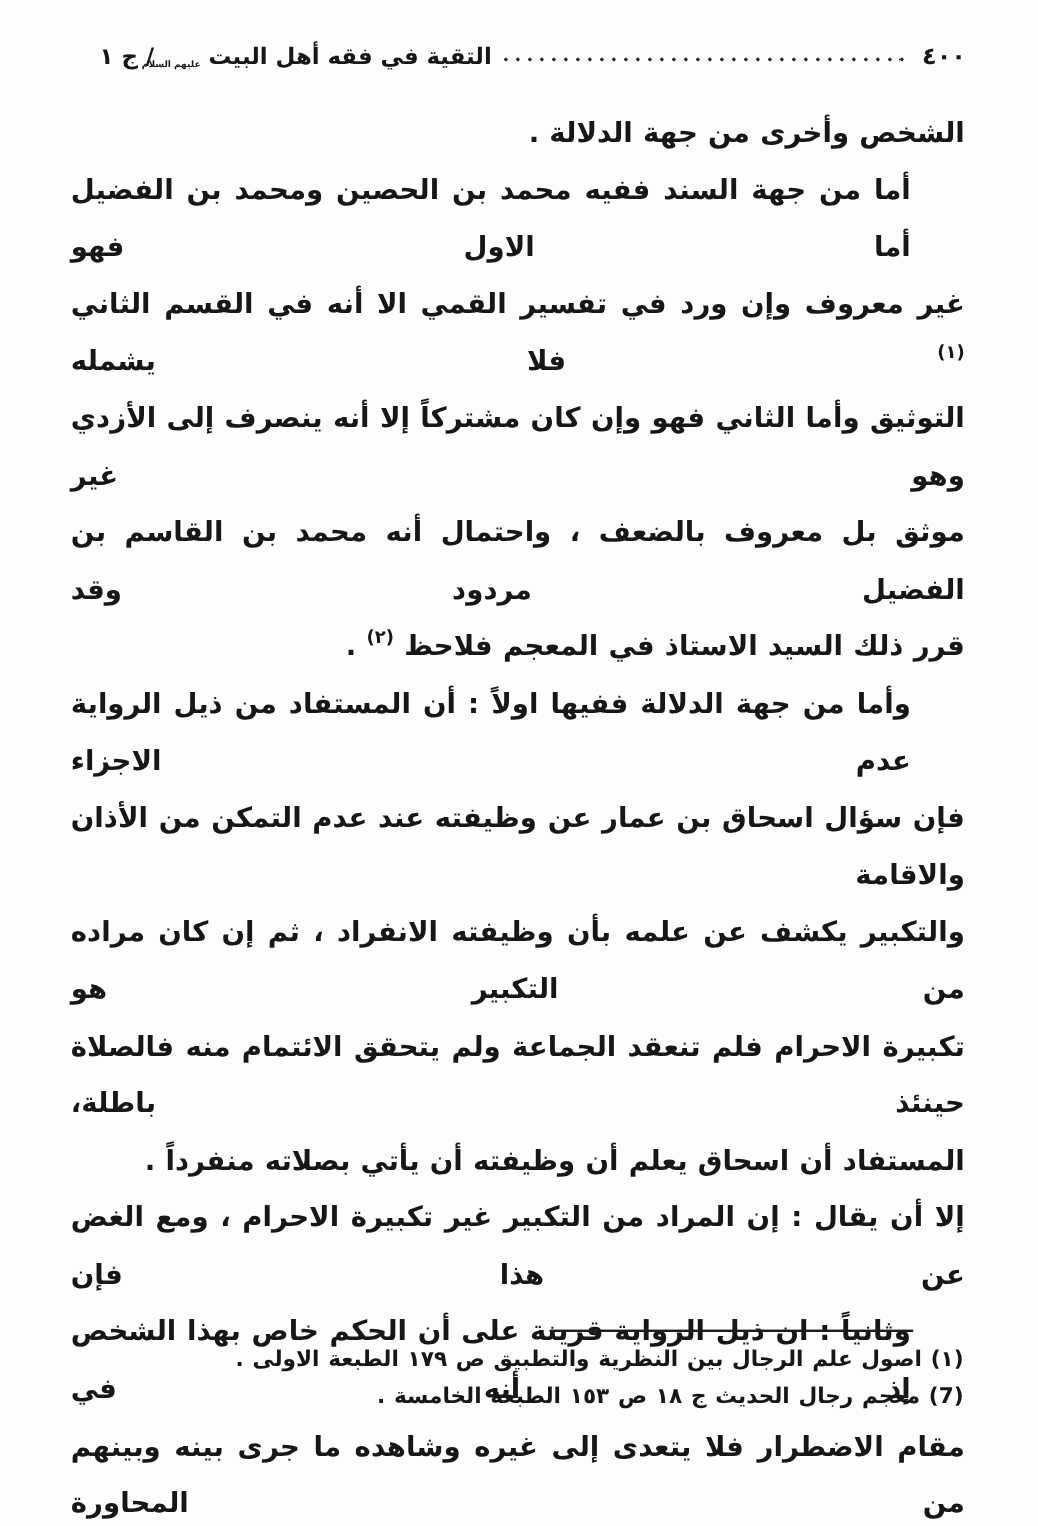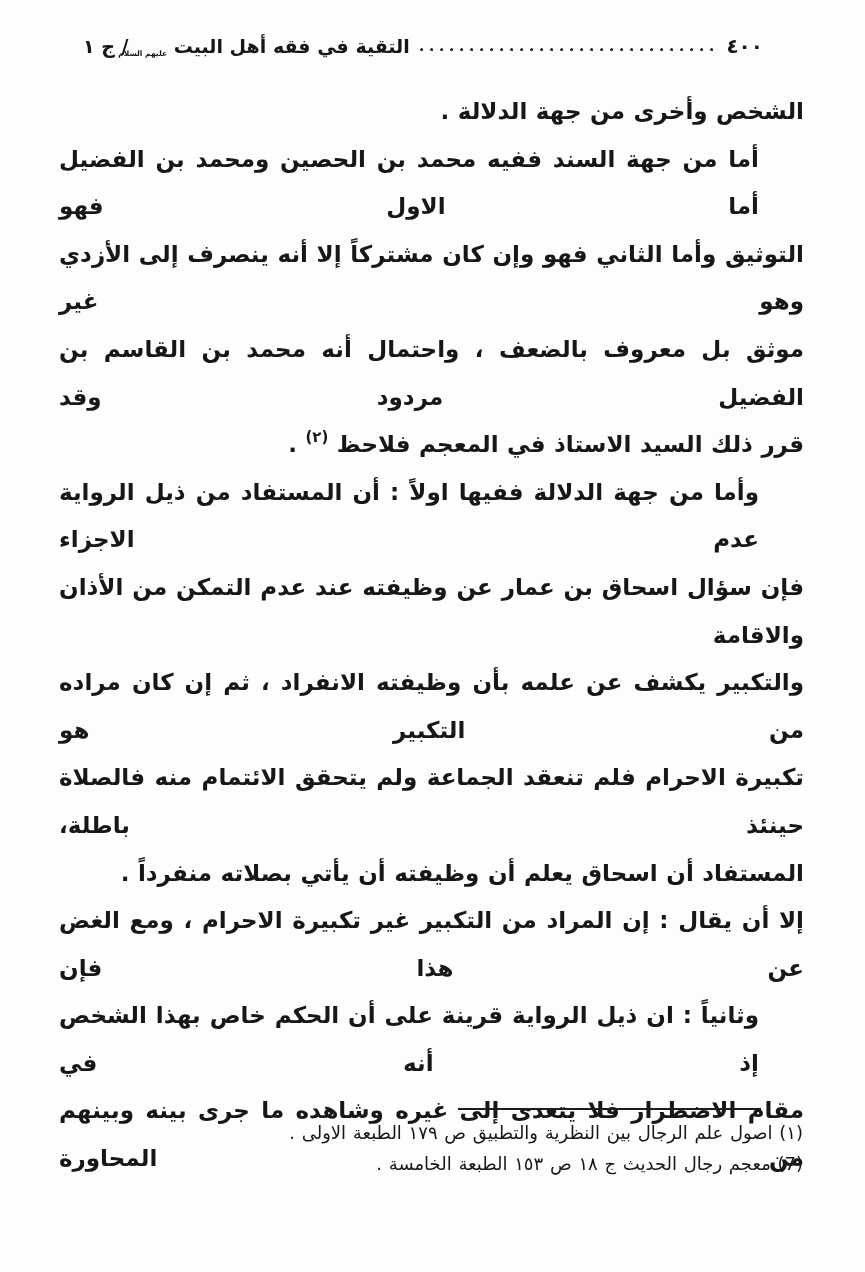--- a/index.html
+++ b/index.html
@@ -23,21 +23,20 @@
     top: 34px;
     left: 58px;
     right: 60px;
     display: flex;
     direction: rtl;
     align-items: flex-end;
     font-weight: bold;
   }
   .page-num {
     font-size: 20px;
-    margin-right: 42px;
     letter-spacing: 2px;
   }
   .leader {
     flex: 1;
     height: 3px;
     margin: 0 10px 7px 10px;
     background-image: radial-gradient(circle at 1.6px 1.6px, #2a2a2a 1.25px, transparent 1.6px);
     background-size: 10px 3px;
     background-repeat: repeat-x;
   }
@@ -96,21 +95,21 @@
   }
   .fn-rule {
     width: 303px;
     height: 0;
     border-top: 2.5px solid #1c1c1c;
     margin-right: 42px;
     margin-bottom: 7px;
   }
   .fn {
     font-size: 18px;
-    font-weight: normal;
+    font-weight: bold;
     line-height: 31px;
     text-align: right;
     word-spacing: 1px;
   }
 </style>
 </head>
 <body>
 
 <div class="page">
 
@@ -120,20 +119,21 @@
     <span class="head-title">
       <span>التقية في فقه أهل البيت</span>
       <span class="ornament">عليهم السلام</span>
       <span>/ ج ١</span>
     </span>
   </div>
 
   <div class="body-text" id="body-text">
       <div class="bline end">الشخص وأخرى من جهة الدلالة .</div>
       <div class="bline first">أما من جهة السند ففيه محمد بن الحصين ومحمد بن الفضيل أما الاول فهو</div>
+      <div class="bline">غير معروف وإن ورد في تفسير القمي الا أنه في القسم الثاني <sup>(١)</sup> فلا يشمله</div>
       <div class="bline">التوثيق وأما الثاني فهو وإن كان مشتركاً إلا أنه ينصرف إلى الأزدي وهو غير</div>
       <div class="bline">موثق بل معروف بالضعف ، واحتمال أنه محمد بن القاسم بن الفضيل مردود وقد</div>
       <div class="bline end">قرر ذلك السيد الاستاذ في المعجم فلاحظ <sup>(٢)</sup> .</div>
       <div class="bline first">وأما من جهة الدلالة ففيها اولاً : أن المستفاد من ذيل الرواية عدم الاجزاء</div>
       <div class="bline">فإن سؤال اسحاق بن عمار عن وظيفته عند عدم التمكن من الأذان والاقامة</div>
       <div class="bline">والتكبير يكشف عن علمه بأن وظيفته الانفراد ، ثم إن كان مراده من التكبير هو</div>
       <div class="bline">تكبيرة الاحرام فلم تنعقد الجماعة ولم يتحقق الائتمام منه فالصلاة حينئذ باطلة،</div>
       <div class="bline end">المستفاد أن اسحاق يعلم أن وظيفته أن يأتي بصلاته منفرداً .</div>
       <div class="bline">إلا أن يقال : إن المراد من التكبير غير تكبيرة الاحرام ، ومع الغض عن هذا فإن</div>
       <div class="bline first">وثانياً : ان ذيل الرواية قرينة على أن الحكم خاص بهذا الشخص إذ أنه في</div>

